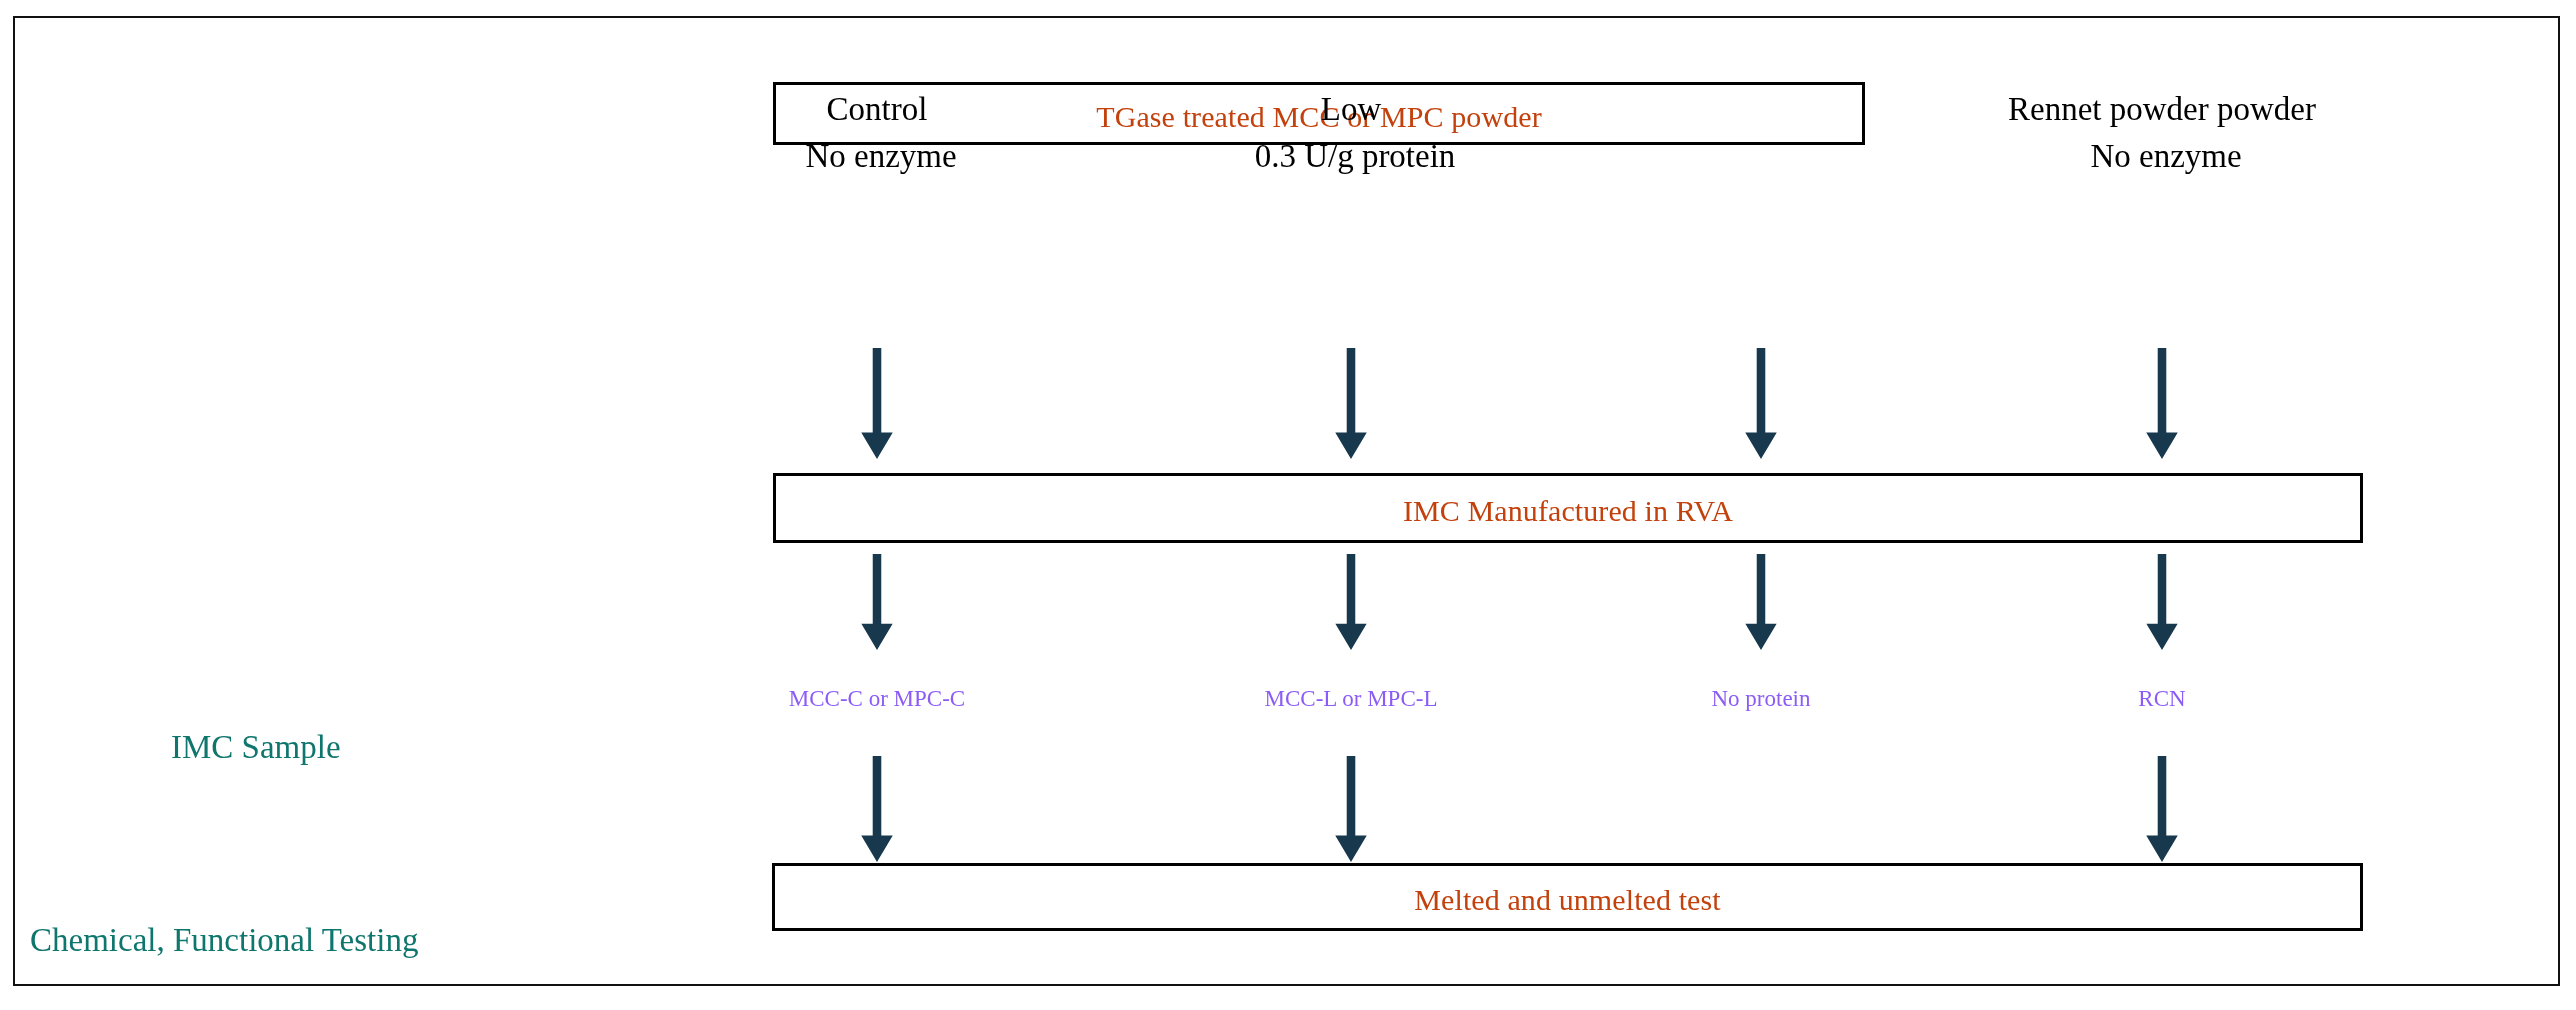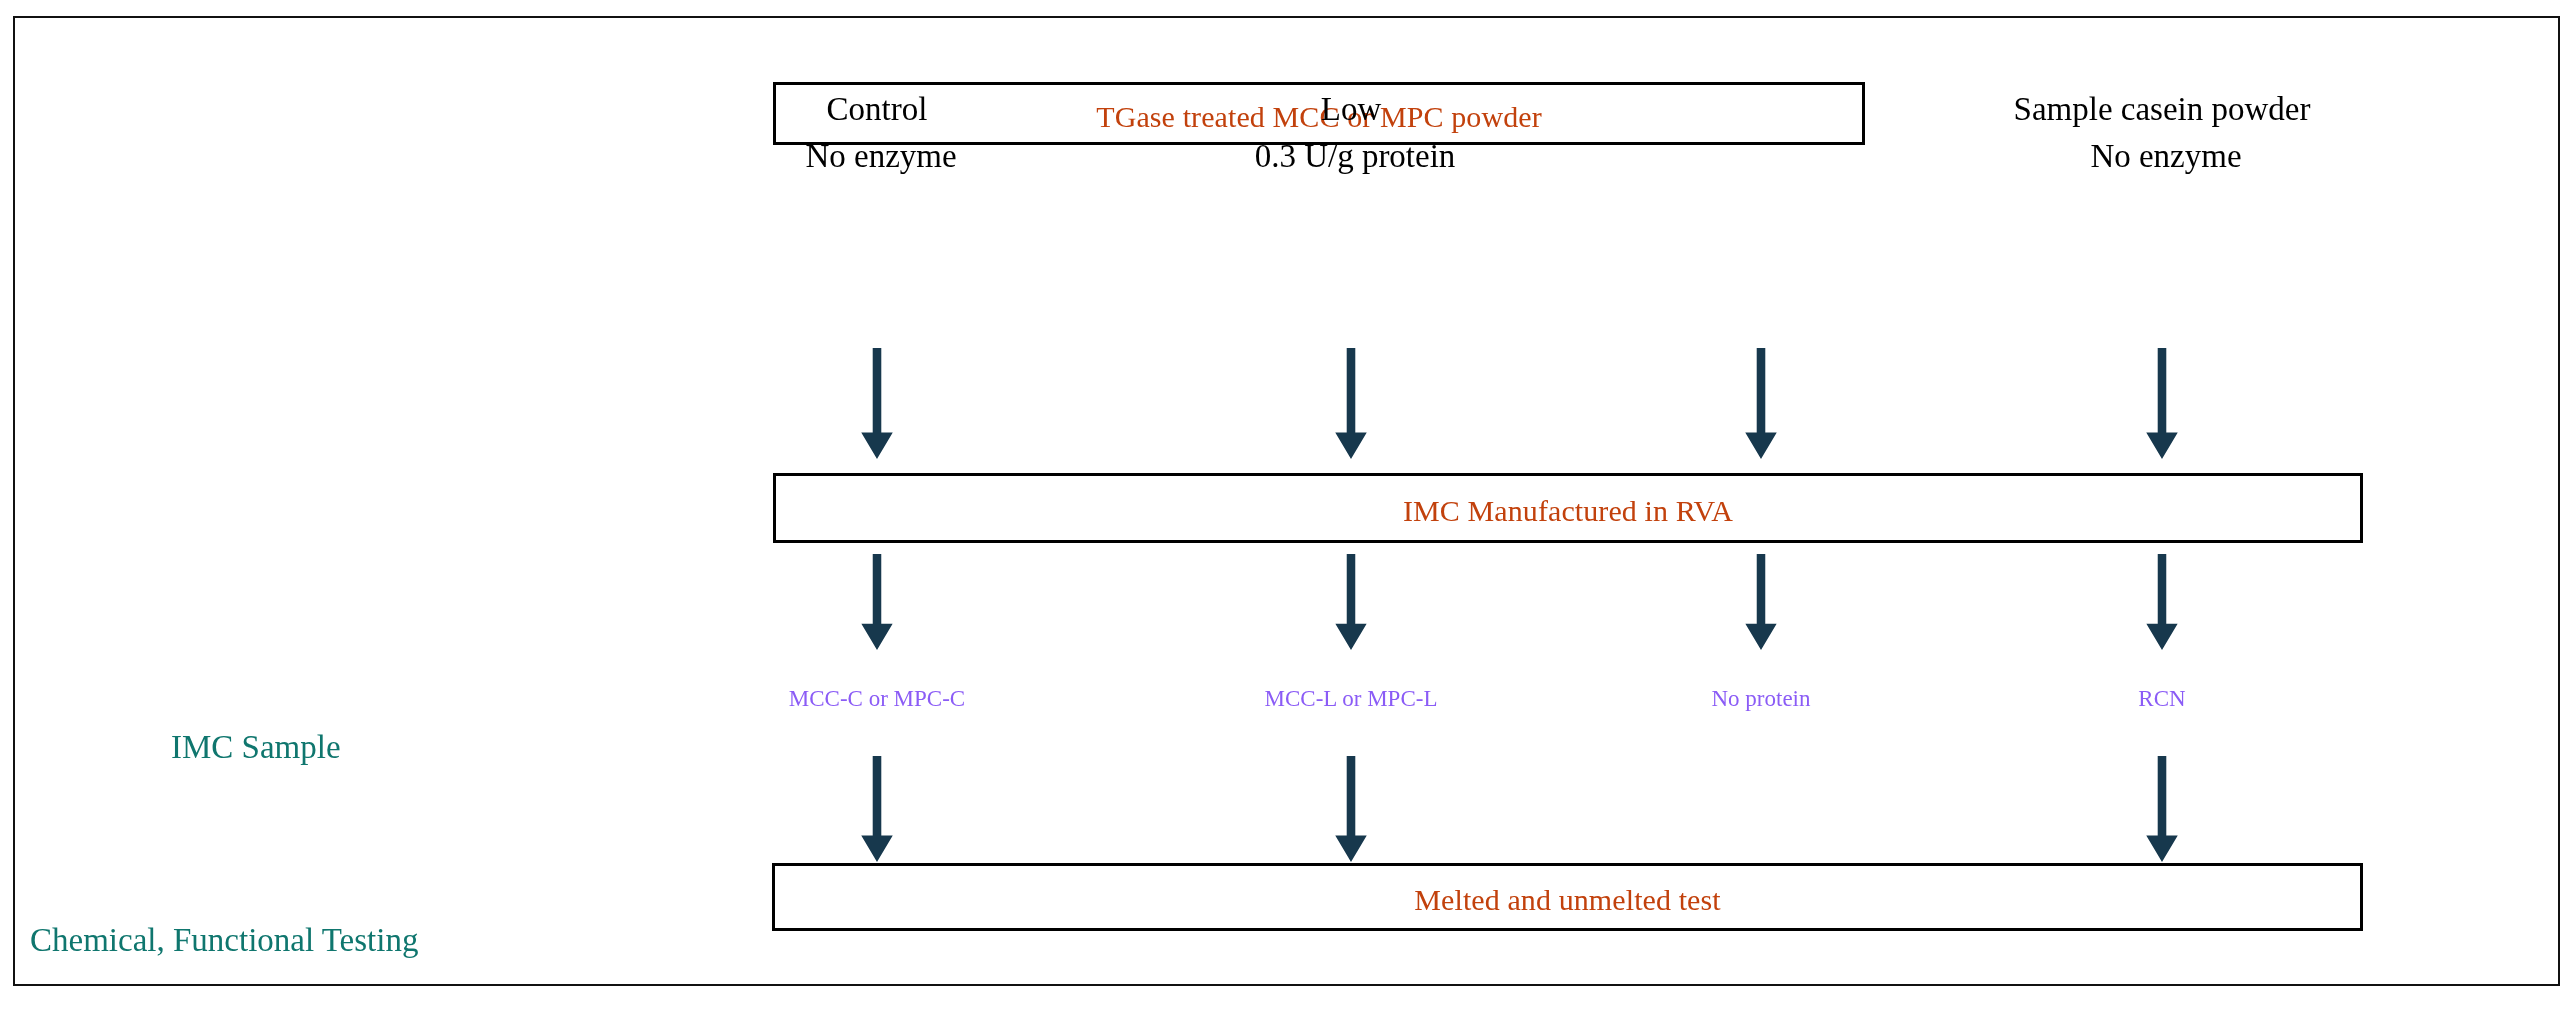--- a/index.html
+++ b/index.html
@@ -116,21 +116,21 @@
     <span class="line2">No enzyme</span>
   </div>
 
   <div class="col-head" style="left:1351px; top:93px;">
     <span class="line1">Low</span>
     <span class="line2">0.3 U/g protein</span>
   </div>
 
 
   <div class="col-head" style="left:2162px; top:93px;">
-    <span class="line1">Sample casein powder</span>
+    <span class="line1">Rennet powder powder</span>
     <span class="line2">No enzyme</span>
   </div>
 
   <div class="arrow" style="left:877px; top:348px;">
     <svg width="33" height="111" viewBox="0 0 46 155" aria-hidden="true">
       <polygon points="17,0 29,0 29,118 45,118 23,155 1,118 17,118" fill="#17384d"></polygon>
     </svg>
   </div>
   <div class="arrow" style="left:1351px; top:348px;">
     <svg width="33" height="111" viewBox="0 0 46 155" aria-hidden="true">

